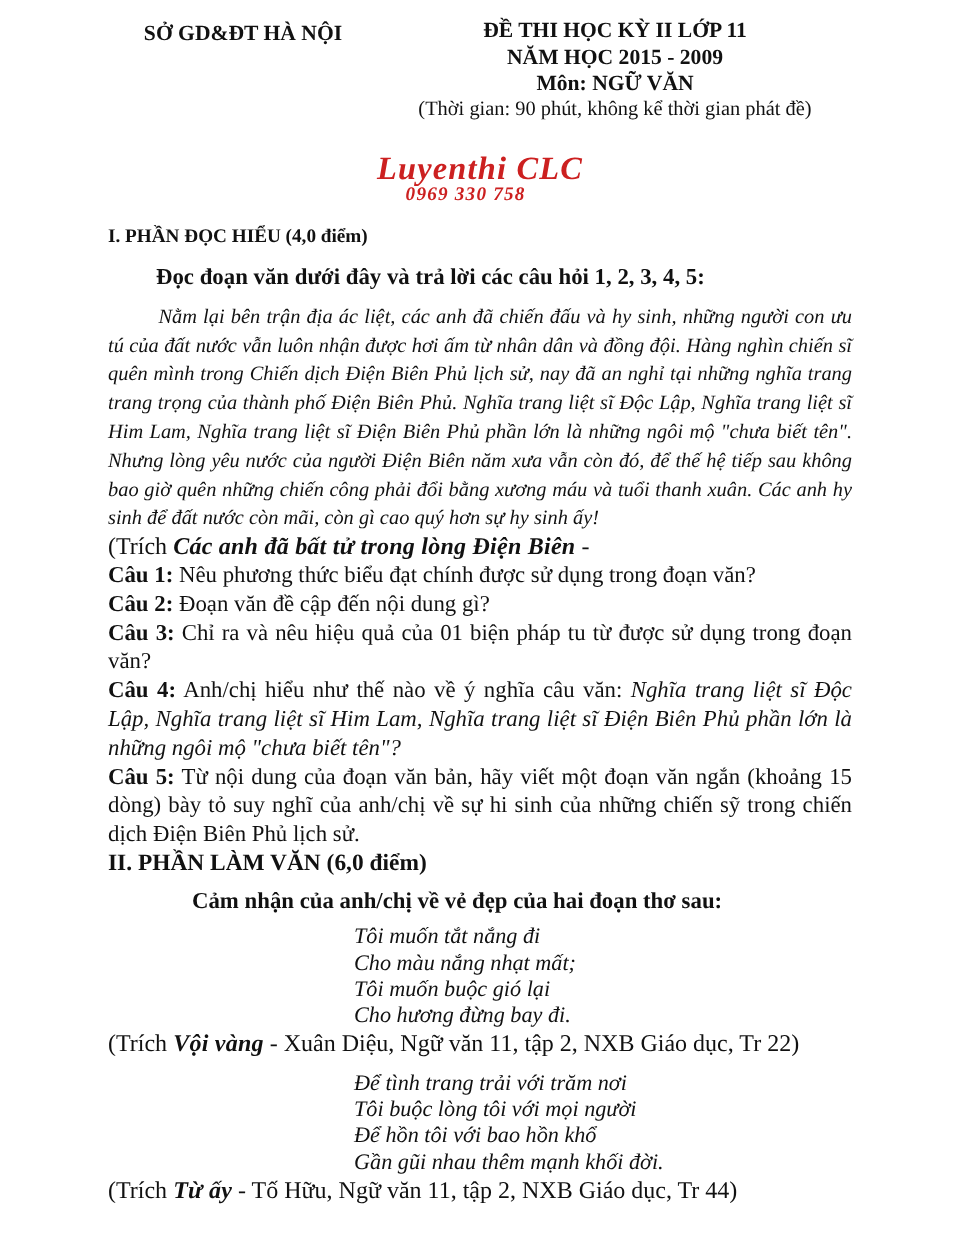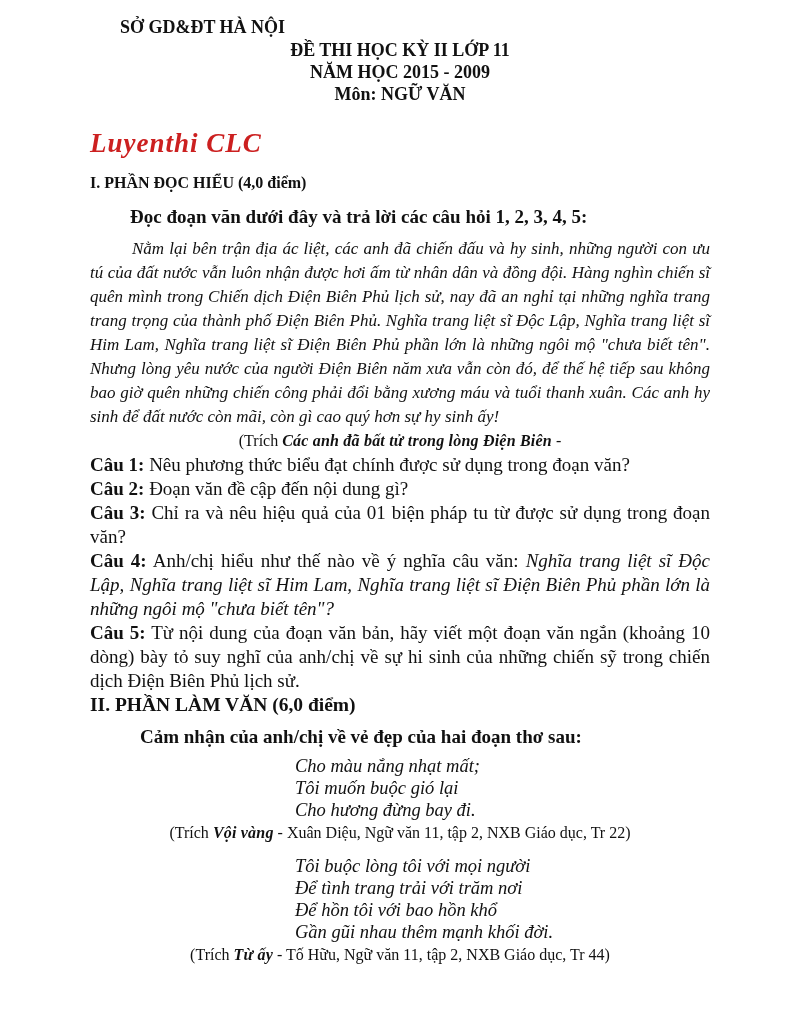--- a/index.html
+++ b/index.html
@@ -6,99 +6,102 @@
   * { box-sizing: border-box; }
   html, body { margin: 0; padding: 0; }
   body {
     width: 800px; height: 1035px; overflow: hidden;
     background: #ffffff; color: var(--ink);
     font-family: "Liberation Serif", serif;
     font-size: 19px; line-height: 24px;
   }
   .page { padding: 14px 90px 0 90px; }
 
-  .header { display: flex; flex-direction: column; }
+  .header { display: flex; }
   .header-left {
     width: 225px; text-align: center; font-weight: bold;
     font-size: 18px; line-height: 23px; padding-top: 2px; white-space: nowrap;
   }
   .header-right { flex: 1; text-align: center; font-size: 18px; line-height: 22px; }
   .hr-bold { font-weight: bold; }
   .hr-note { font-size: 17px; }
 
-  .logo { text-align: left; margin-top: 24px; color: var(--logo-red); }
+  .logo { text-align: center; margin-top: 24px; color: var(--logo-red); }
   .logo-name {
     font-size: 27px; font-weight: bold; font-style: italic;
     letter-spacing: 1px; line-height: 28px;
   }
   .logo-phone {
     font-size: 16px; font-weight: bold; font-style: italic;
     line-height: 18px; padding-right: 24px; letter-spacing: 1px;
   }
 
   .h1 { font-weight: bold; font-size: 16px; margin: 14px 0 0 0; }
   .instruction { font-weight: bold; margin: 10px 0 0 40px; }
   .passage {
     font-style: italic; text-align: justify; text-indent: 42px;
     margin: 8px 0 0 0; font-size: 17px;
   }
-  .cite { text-align: center; margin: 0; font-size: 16px; }
+  .cite { text-align: left; margin: 0; font-size: 20px; }
   .cite b i, .cite i b { letter-spacing: 0.2px; }
   .q { margin: 0; text-align: justify; }
   .h2 { font-weight: bold; font-size: 19.5px; margin: 0; }
-  .prompt { font-weight: bold; margin: 8px 0 0 50px; }
+  .prompt { font-weight: bold; margin: 8px 0 0 70px; }
   .poem { margin: 6px 0 0 205px; font-style: italic; font-size: 18.5px; line-height: 22px; }
   .poem-b { margin-top: 10px; }
 </style>
 </head>
 <body>
 
 <div class="page">
 
   <div class="header">
     <div class="header-left">
       <div>SỞ GD&amp;ĐT HÀ NỘI</div>
     </div>
     <div class="header-right">
       <div class="hr-bold">ĐỀ THI HỌC KỲ II  LỚP 11</div>
       <div class="hr-bold">NĂM HỌC 2015 - 2009</div>
       <div class="hr-bold">Môn: NGỮ VĂN</div>
+      <div class="hr-note">(Thời gian: 90 phút, không kể thời gian phát đề)</div>
     </div>
   </div>
 
   <div class="logo">
     <div class="logo-name">Luyenthi CLC</div>
+    <div class="logo-phone">0969 330 758</div>
   </div>
 
   <div class="h1">I. PHẦN ĐỌC HIỂU (4,0 điểm)</div>
 
   <div class="instruction">Đọc đoạn văn dưới đây và trả lời các câu hỏi 1, 2, 3, 4, 5:</div>
 
   <p class="passage">Nằm lại bên trận địa ác liệt, các anh đã chiến đấu và hy sinh, những người con ưu tú của đất nước vẫn luôn nhận được hơi ấm từ nhân dân và đồng đội. Hàng nghìn chiến sĩ quên mình trong Chiến dịch Điện Biên Phủ lịch sử, nay đã an nghỉ tại những nghĩa trang trang trọng của thành phố Điện Biên Phủ. Nghĩa trang liệt sĩ Độc Lập, Nghĩa trang liệt sĩ Him Lam, Nghĩa trang liệt sĩ Điện Biên Phủ phần lớn là những ngôi mộ "chưa biết tên". Nhưng lòng yêu nước của người Điện Biên năm xưa vẫn còn đó, để thế hệ tiếp sau không bao giờ quên những chiến công phải đổi bằng xương máu và tuổi thanh xuân. Các anh hy sinh để đất nước còn mãi, còn gì cao quý hơn sự hy sinh ấy!</p>
 
   <p class="cite"><span>(Trích </span><b><i>Các anh đã bất tử trong lòng Điện Biên</i></b><span> -</span></p>
 
   <p class="q"><b>Câu 1:</b> <span>Nêu phương thức biểu đạt chính được sử dụng trong đoạn văn?</span></p>
   <p class="q"><b>Câu 2:</b> <span>Đoạn văn đề cập đến nội dung gì?</span></p>
   <p class="q"><b>Câu 3:</b> <span>Chỉ ra và nêu hiệu quả của 01 biện pháp tu từ được sử dụng trong đoạn văn?</span></p>
   <p class="q"><b>Câu 4:</b> <span>Anh/chị hiểu như thế nào về ý nghĩa câu văn: </span><i>Nghĩa trang liệt sĩ Độc Lập, Nghĩa trang liệt sĩ Him Lam, Nghĩa trang liệt sĩ Điện Biên Phủ phần lớn là những ngôi mộ "chưa biết tên"?</i></p>
-  <p class="q"><b>Câu 5:</b> <span>Từ nội dung của đoạn văn bản, hãy viết một đoạn văn ngắn (khoảng 10 dòng) bày tỏ suy nghĩ của anh/chị về sự hi sinh của những chiến sỹ trong chiến dịch Điện Biên Phủ lịch sử.</span></p>
+  <p class="q"><b>Câu 5:</b> <span>Từ nội dung của đoạn văn bản, hãy viết một đoạn văn ngắn (khoảng 15 dòng) bày tỏ suy nghĩ của anh/chị về sự hi sinh của những chiến sỹ trong chiến dịch Điện Biên Phủ lịch sử.</span></p>
 
   <div class="h2">II. PHẦN LÀM VĂN (6,0 điểm)</div>
 
   <div class="prompt">Cảm nhận của anh/chị về vẻ đẹp của hai đoạn thơ sau:</div>
 
   <div class="poem">
+    <div class="poem-line">Tôi muốn tắt nắng đi</div>
     <div class="poem-line">Cho màu nắng nhạt mất;</div>
     <div class="poem-line">Tôi muốn buộc gió lại</div>
     <div class="poem-line">Cho hương đừng bay đi.</div>
   </div>
   <p class="cite"><span>(Trích </span><b><i>Vội vàng</i></b><span> - Xuân Diệu, Ngữ văn 11, tập 2, NXB Giáo dục, Tr 22)</span></p>
 
   <div class="poem poem-b">
+    <div class="poem-line">Để tình trang trải với trăm nơi</div>
     <div class="poem-line">Tôi buộc lòng tôi với mọi người</div>
-    <div class="poem-line">Để tình trang trải với trăm nơi</div>
     <div class="poem-line">Để hồn tôi với bao hồn khổ</div>
     <div class="poem-line">Gần gũi nhau thêm mạnh khối đời.</div>
   </div>
   <p class="cite"><span>(Trích </span><b><i>Từ ấy</i></b><span> - Tố Hữu, Ngữ văn 11, tập 2, NXB Giáo dục, Tr 44)</span></p>
 
 </div>
 
 </body></html>

